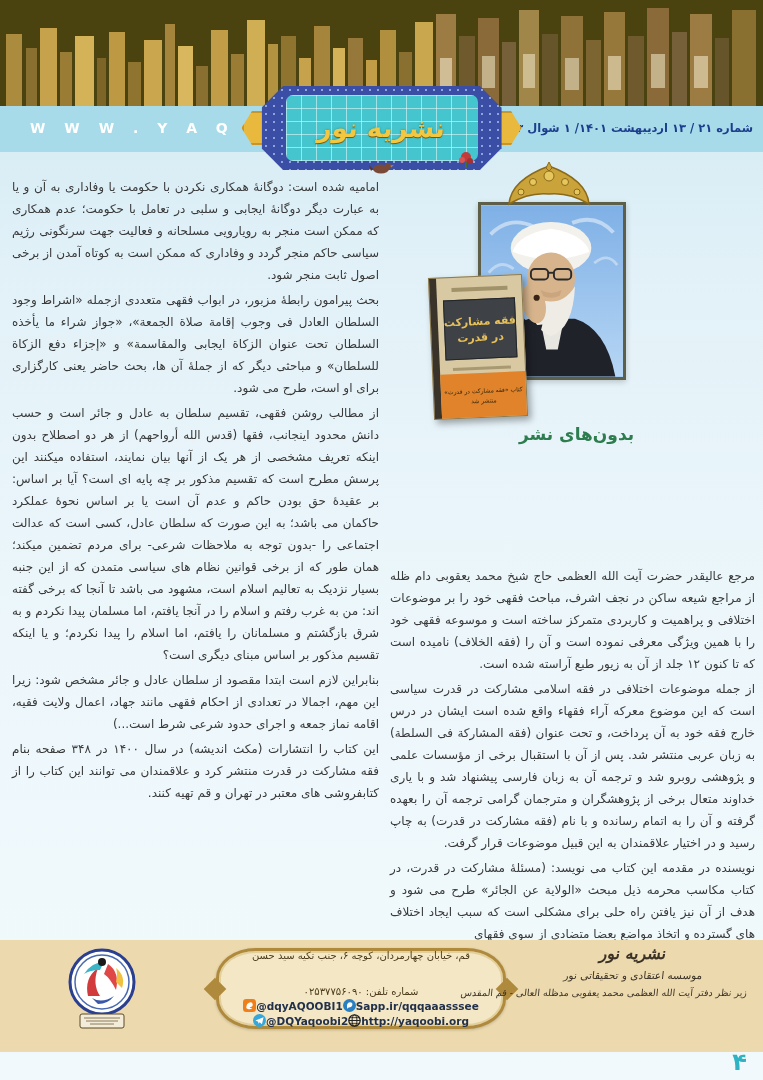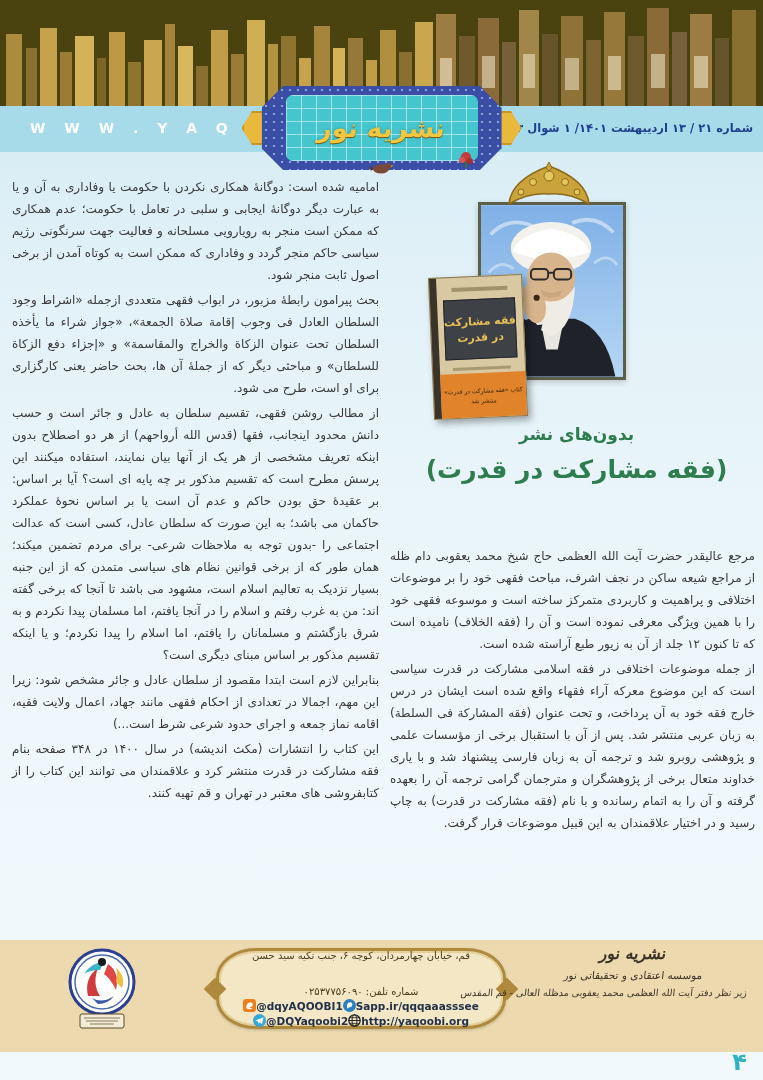--- a/index.html
+++ b/index.html
@@ -84,21 +84,21 @@
     color:#2e7d4f; font-size:17px; font-weight:bold; direction:rtl;
   }
   .article-title {
     position:absolute; left:400px; right:10px; top:455px; text-align:center; z-index:2;
     color:#2e7d4f; font-size:25px; font-weight:bold; direction:rtl;
   }
   
   .col { position:absolute; direction:rtl; text-align:justify; color:#3a3a3a; z-index:1; }
   .col p { font-size:12px; line-height:22px; margin:0 0 3px 0; }
   .col-left  { left:12px;  width:367px; top:176px; }
-  .col-right { left:390px; width:365px; top:545px; }
+  .col-right { left:390px; width:365px; top:565px; }
   
   .footer { position:absolute; left:0; top:940px; width:763px; height:112px; background:#ecd9ae; z-index:10; }
   .logo { position:absolute; left:64px; top:8px; width:76px; }
   .contact-frame {
     position:absolute; left:216px; top:8px; width:290px; height:81px;
     background:#f3e7c6; border:3px solid #b08a3c; border-radius:40px/30px;
     box-shadow:0 0 0 2px #e3cf9a inset, 0 1px 3px rgba(0,0,0,.2);
     display:flex; flex-direction:column; align-items:center; justify-content:center; gap:2px;
     padding:4px 10px;
   }
@@ -254,33 +254,33 @@
       <span class="t2">در قدرت</span>
     </div>
     <div class="midrule"></div>
     <div class="orange">
       <span class="c1">کتاب «فقه مشارکت در قدرت»</span>
       <span class="c2">منتشر شد</span>
     </div>
   </div>
 
   <div class="section-label">بدون‌های نشر</div>
-  <div class="article-title">(فقه مشارکت در قدرت)</div>
 
   <div class="col col-left">
     <p>امامیه شده است: دوگانهٔ همکاری نکردن با حکومت یا وفاداری به آن و یا به عبارت دیگر دوگانهٔ ایجابی و سلبی در تعامل با حکومت؛ عدم همکاری که ممکن است منجر به رویارویی مسلحانه و فعالیت جهت سرنگونی رژیم سیاسی حاکم منجر گردد و وفاداری که ممکن است به کوتاه آمدن از برخی اصول ثابت منجر شود.</p>
-    <p>بحث پیرامون رابطهٔ مزبور، در ابواب فقهی متعددی ازجمله «اشراط وجود السلطان العادل فی وجوب إقامة صلاة الجمعة»، «جواز شراء ما یأخذه السلطان تحت عنوان الزکاة والخراج والمقاسمة» و «إجزاء دفع الزکاة للسلطان» و مباحثی دیگر که از جملهٔ آن ها، بحث حاضر یعنی کارگزاری برای او است، طرح می شود.</p>
+    <p>بحث پیرامون رابطهٔ مزبور، در ابواب فقهی متعددی ازجمله «اشراط وجود السلطان العادل فی وجوب إقامة صلاة الجمعة»، «جواز شراء ما یأخذه السلطان تحت عنوان الزکاة ایجابی والمقاسمة» و «إجزاء دفع الزکاة للسلطان» و مباحثی دیگر که از جملهٔ آن ها، بحث حاضر یعنی کارگزاری برای او است، طرح می شود.</p>
     <p>از مطالب روشن فقهی، تقسیم سلطان به عادل و جائر است و حسب دانش محدود اینجانب، فقها (قدس الله أرواحهم) از هر دو اصطلاح بدون اینکه تعریف مشخصی از هر یک از آنها بیان نمایند، استفاده میکنند این پرسش مطرح است که تقسیم مذکور بر چه پایه ای است؟ آیا بر اساس: بر عقیدهٔ حق بودن حاکم و عدم آن است یا بر اساس نحوهٔ عملکرد حاکمان می باشد؛ به این صورت که سلطان عادل، کسی است که عدالت اجتماعی را -بدون توجه به ملاحظات شرعی- برای مردم تضمین میکند؛ همان طور که از برخی قوانین نظام های سیاسی متمدن که از این جنبه بسیار نزدیک به تعالیم اسلام است، مشهود می باشد تا آنجا که برخی گفته اند: من به غرب رفتم و اسلام را در آنجا یافتم، اما مسلمان پیدا نکردم و به شرق بازگشتم و مسلمانان را یافتم، اما اسلام را پیدا نکردم؛ و یا اینکه تقسیم مذکور بر اساس مبنای دیگری است؟</p>
     <p>بنابراین لازم است ابتدا مقصود از سلطان عادل و جائر مشخص شود: زیرا این مهم، اجمالا در تعدادی از احکام فقهی مانند جهاد، اعمال ولایت فقیه، اقامه نماز جمعه و اجرای حدود شرعی شرط است...)</p>
     <p>این کتاب را انتشارات (مکث اندیشه) در سال ۱۴۰۰ در ۳۴۸ صفحه بنام فقه مشارکت در قدرت منتشر کرد و علاقمندان می توانند این کتاب را از کتابفروشی های معتبر در تهران و قم تهیه کنند.</p>
   </div>
 
   <div class="col col-right">
     <p>مرجع عالیقدر حضرت آیت الله العظمی حاج شیخ محمد یعقوبی دام ظله از مراجع شیعه ساکن در نجف اشرف، مباحث فقهی خود را بر موضوعات اختلافی و پراهمیت و کاربردی متمرکز ساخته است و موسوعه فقهی خود را با همین ویژگی معرفی نموده است و آن را (فقه الخلاف) نامیده است که تا کنون ۱۲ جلد از آن به زیور طبع آراسته شده است.</p>
     <p>از جمله موضوعات اختلافی در فقه اسلامی مشارکت در قدرت سیاسی است که این موضوع معرکه آراء فقهاء واقع شده است ایشان در درس خارج فقه خود به آن پرداخت، و تحت عنوان (فقه المشارکة فی السلطة) به زبان عربی منتشر شد. پس از آن با استقبال برخی از مؤسسات علمی و پژوهشی روبرو شد و ترجمه آن به زبان فارسی پیشنهاد شد و با یاری خداوند متعال برخی از پژوهشگران و مترجمان گرامی ترجمه آن را بعهده گرفته و آن را به اتمام رسانده و با نام (فقه مشارکت در قدرت) به چاپ رسید و در اختیار علاقمندان به این قبیل موضوعات قرار گرفت.</p>
+    <p>نویسنده در مقدمه این کتاب می نویسد: (مسئلهٔ مشارکت در قدرت، در کتاب مکاسب محرمه ذیل مبحث «الولایة عن الجائر» طرح می شود و هدف از آن نیز یافتن راه حلی برای مشکلی است که سبب ایجاد اختلاف های گسترده و اتخاذ مواضع بعضا متضادی از سوی فقهای</p>
   </div>
 
   <div class="footer">
 
     <div class="logo">
       <svg viewBox="0 0 76 82">
         <circle cx="38" cy="34" r="32" fill="#ffffff" stroke="#2a3f8f" stroke-width="3"></circle>
         <circle cx="38" cy="34" r="27" fill="none" stroke="#4a6ab0" stroke-width="1.5"></circle>
         <path d="M24 48 Q20 30 34 20 Q28 36 36 48 Z" fill="#d23b3b"></path>
         <path d="M44 16 Q56 24 52 42 Q46 30 40 26 Z" fill="#e04848"></path>

